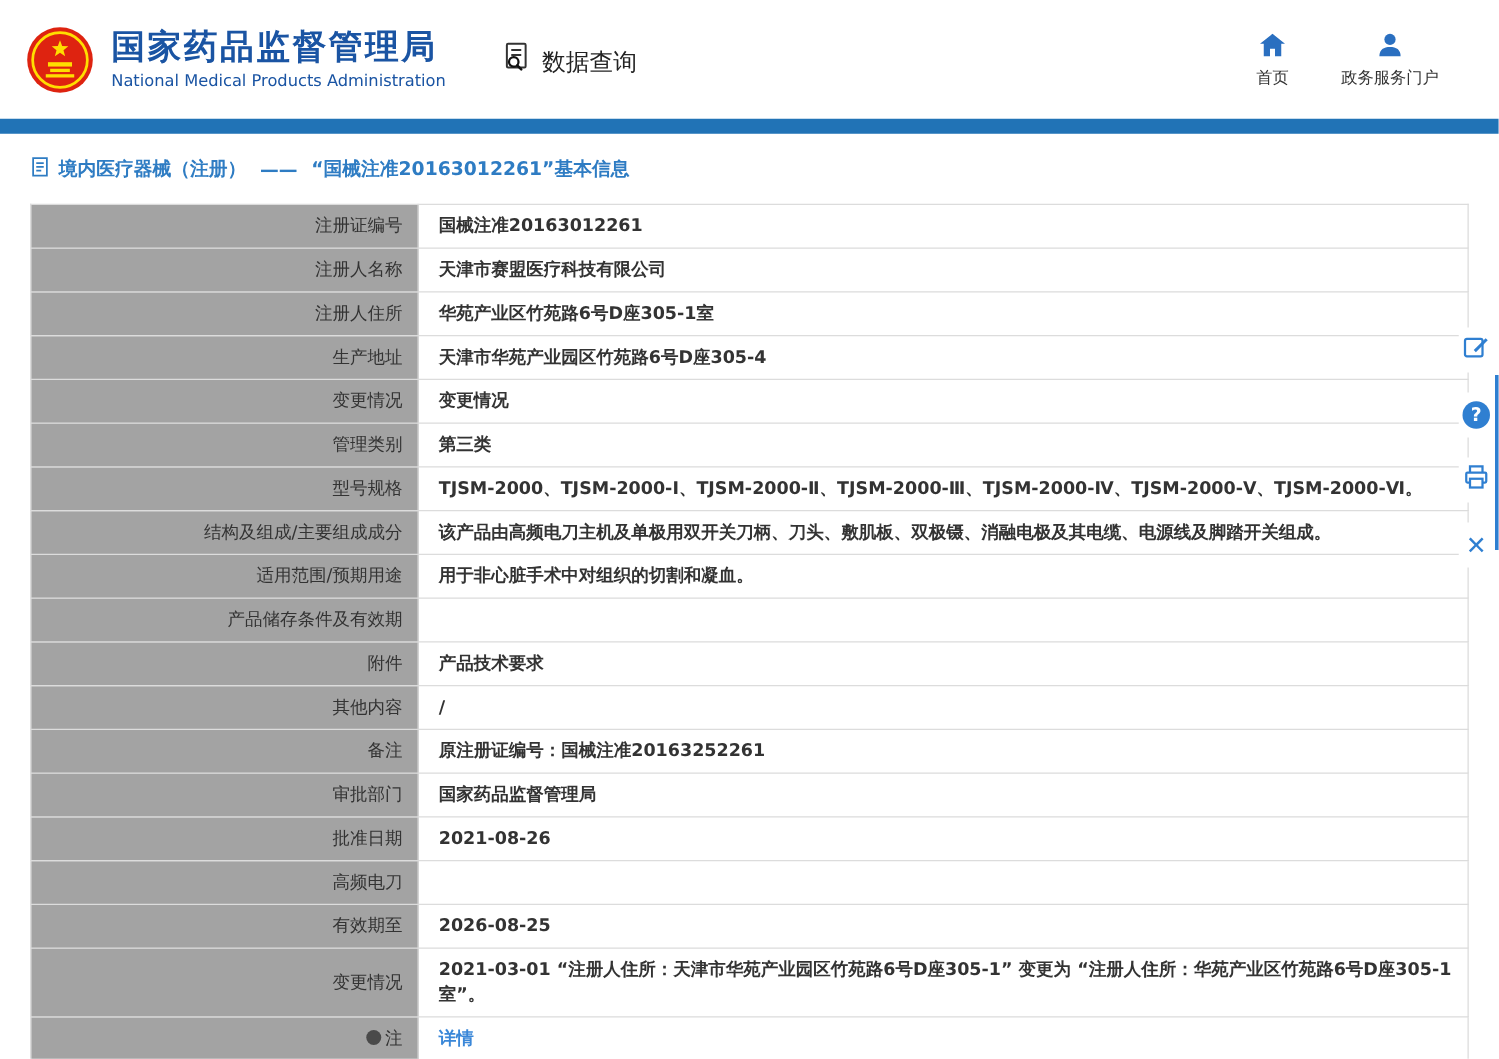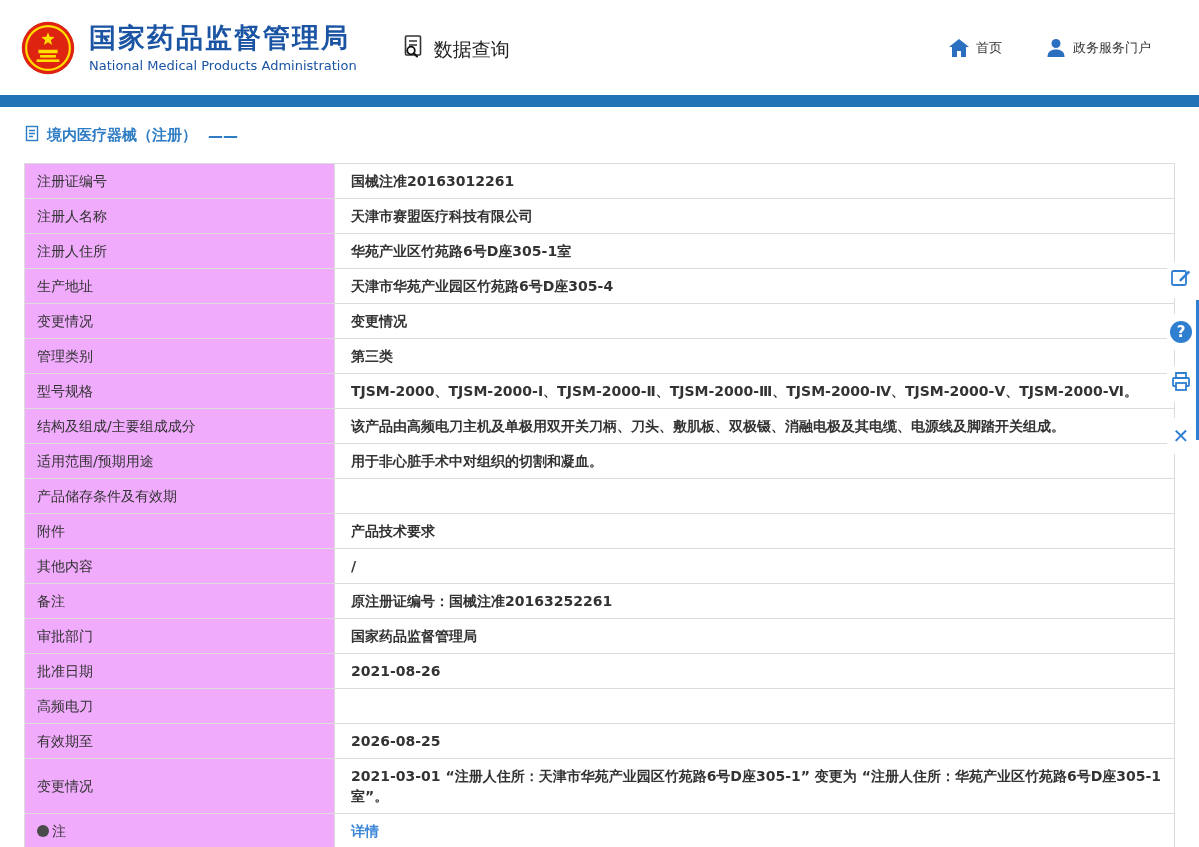--- a/index.html
+++ b/index.html
@@ -7,34 +7,34 @@
     font-family:"DejaVu Sans","Liberation Sans",sans-serif; }
 
   
   .top-header { height:95px; display:flex; align-items:center; padding:0 26px 0 20px; background:#fff; }
   .emblem { width:56px; height:56px; flex:0 0 auto; }
   .org-names { margin-left:13px; }
   .org-cn { font-size:27px; font-weight:bold; color:#1a54a3; letter-spacing:2px; line-height:1.15; }
   .org-en { font-size:13px; color:#1a54a3; margin-top:4px; }
   .data-query { margin-left:44px; display:flex; align-items:flex-end; gap:7px; font-size:19px; color:#222; }
   .header-nav { margin-left:auto; display:flex; gap:42px; margin-right:22px; }
-  .nav-item { display:flex; flex-direction:row; align-items:center; gap:5px; font-size:13px; color:#333; cursor:pointer; text-decoration:none; }
+  .nav-item { display:flex; flex-direction:column; align-items:center; gap:5px; font-size:13px; color:#333; cursor:pointer; text-decoration:none; }
   .nav-item svg { display:block; }
 
   
   .blue-bar { height:12px; background:#2173b6; }
 
   
   .content { padding:18px 24px 0 24px; }
   .breadcrumb { display:flex; align-items:center; gap:7px; color:#2e7cc3; font-size:15px; font-weight:600; margin-bottom:17px;text-align:center; }
   .breadcrumb .sep { margin:0 4px; }
 
   table.info-table { width:100%; border-collapse:collapse; table-layout:fixed; }
   .info-table td { border:1px solid #dcdcdc; font-size:14px; color:#333; padding:7px 12px; line-height:20px; vertical-align:middle; word-break:break-all; }
-  .label-cell { width:310px; background:#f0abfc; }
+  .label-cell { width:310px; text-align:right; background:#a3a3a3; }
   .value-cell { text-align:left; padding-left:16px !important;font-weight:bold; }
   .detail-link { color:#3a87d8; text-decoration:none; cursor:pointer; }
   .note-dot { display:inline-block; width:12px; height:12px; border-radius:50%; background:#4a4a4a; margin-right:3px; vertical-align:-1px; }
 
   
   .side-toolbar { position:absolute; right:0; top:262px; width:34px; }
   .tool-btn { width:28px; height:36px; margin:0 4px 16px auto; background:#fff; display:flex; align-items:center; justify-content:center; cursor:pointer; }
   .help-glyph { width:22px; height:22px; border-radius:50%; background:#2f7fd1; color:#fff; font-size:15px; font-weight:bold; display:flex; align-items:center; justify-content:center; }
   .close-glyph { color:#2f7fd1; font-size:20px; font-weight:bold; line-height:1; }
   .toolbar-accent { position:absolute; right:0; top:38px; width:3px; height:140px; background:#2f7fd1; }
@@ -94,20 +94,21 @@
 <main class="content">
   <div class="breadcrumb">
     <span>
       <svg width="16" height="17" viewBox="0 0 16 17" fill="none">
         <rect x="2.5" y="1.5" width="11" height="14" stroke="#2e7cc3" stroke-width="1.4"></rect>
         <path d="M5 5.5 H11 M5 8.5 H11 M5 11.5 H9" stroke="#2e7cc3" stroke-width="1.3"></path>
       </svg>
     </span>
     <span>境内医疗器械（注册）</span>
     <span class="sep">——</span>
+    <span>“国械注准20163012261”基本信息</span>
   </div>
 
   <table class="info-table">
     <tbody>
         <tr>
           <td class="label-cell">注册证编号</td>
           <td class="value-cell">国械注准20163012261</td>
         </tr>
         <tr>
           <td class="label-cell">注册人名称</td>

